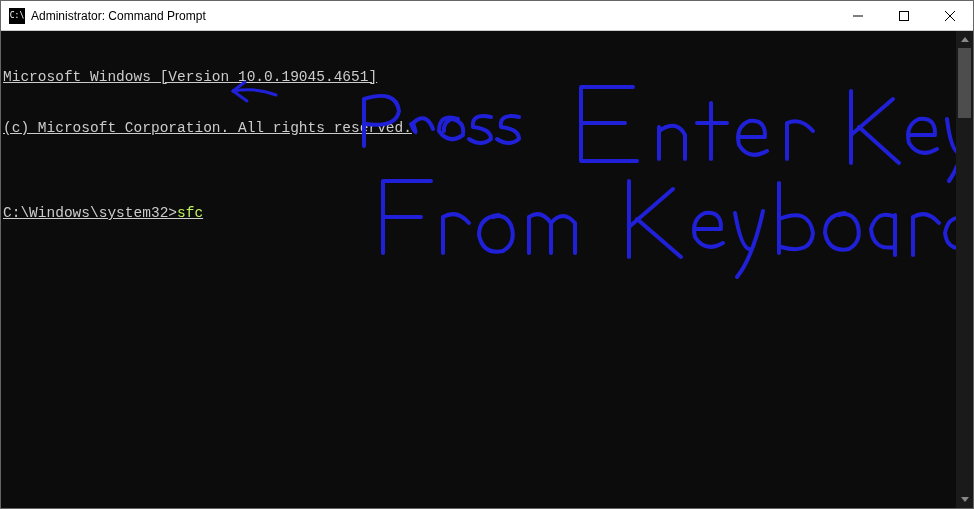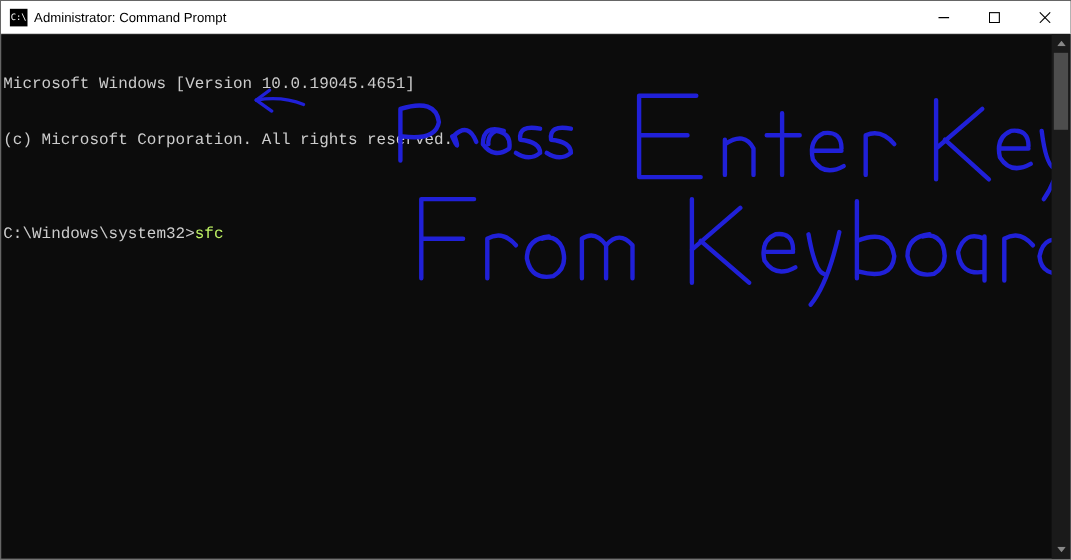--- a/index.html
+++ b/index.html
@@ -7,21 +7,21 @@
     .window { width: 974px; height: 509px; display: flex; flex-direction: column; border: 1px solid #666; }
     .titlebar { height: 30px; background: #fff; display: flex; align-items: center; border-bottom: 1px solid #ccc; }
     .titlebar-icon { width: 16px; height: 16px; margin: 0 6px 0 8px; background: #000; position: relative; display: flex; align-items: center; justify-content: center; }
     .titlebar-icon-inner { color: #fff; font-size: 8px; font-family: monospace; line-height: 1; }
     .titlebar-title { font-size: 12px; color: #000; flex: 0 0 auto; }
     .titlebar-spacer { flex: 1; }
     .titlebar-btn { width: 46px; height: 29px; display: flex; align-items: center; justify-content: center; cursor: pointer; }
     .titlebar-btn svg { width: 10px; height: 10px; }
     .client { flex: 1; display: flex; background: #0c0c0c; position: relative; }
     .terminal { flex: 1; padding: 4px 0 0 2px; font-family: Consolas, "Courier New", monospace; font-size: 14.5px; line-height: 17px; color: #ccc; white-space: pre; overflow: hidden; position: relative; }
-    .term-line { display: block; }
+    .term-line { display: block; text-decoration: underline; }
     .prompt-cmd { color: #bef264; }
     .scrollbar { width: 17px; background: #1a1a1a; display: flex; flex-direction: column; }
     .scroll-arrow { height: 17px; display: flex; align-items: center; justify-content: center; color: #888; font-size: 9px; cursor: pointer; }
     .scroll-track { flex: 1; position: relative; }
     .scroll-thumb { position: absolute; top: 0; left: 2px; right: 2px; height: 70px; background: #4d4d4d; }
     .annotation { position: absolute; pointer-events: none; }
   </style>
 </head>
 <body>
 

